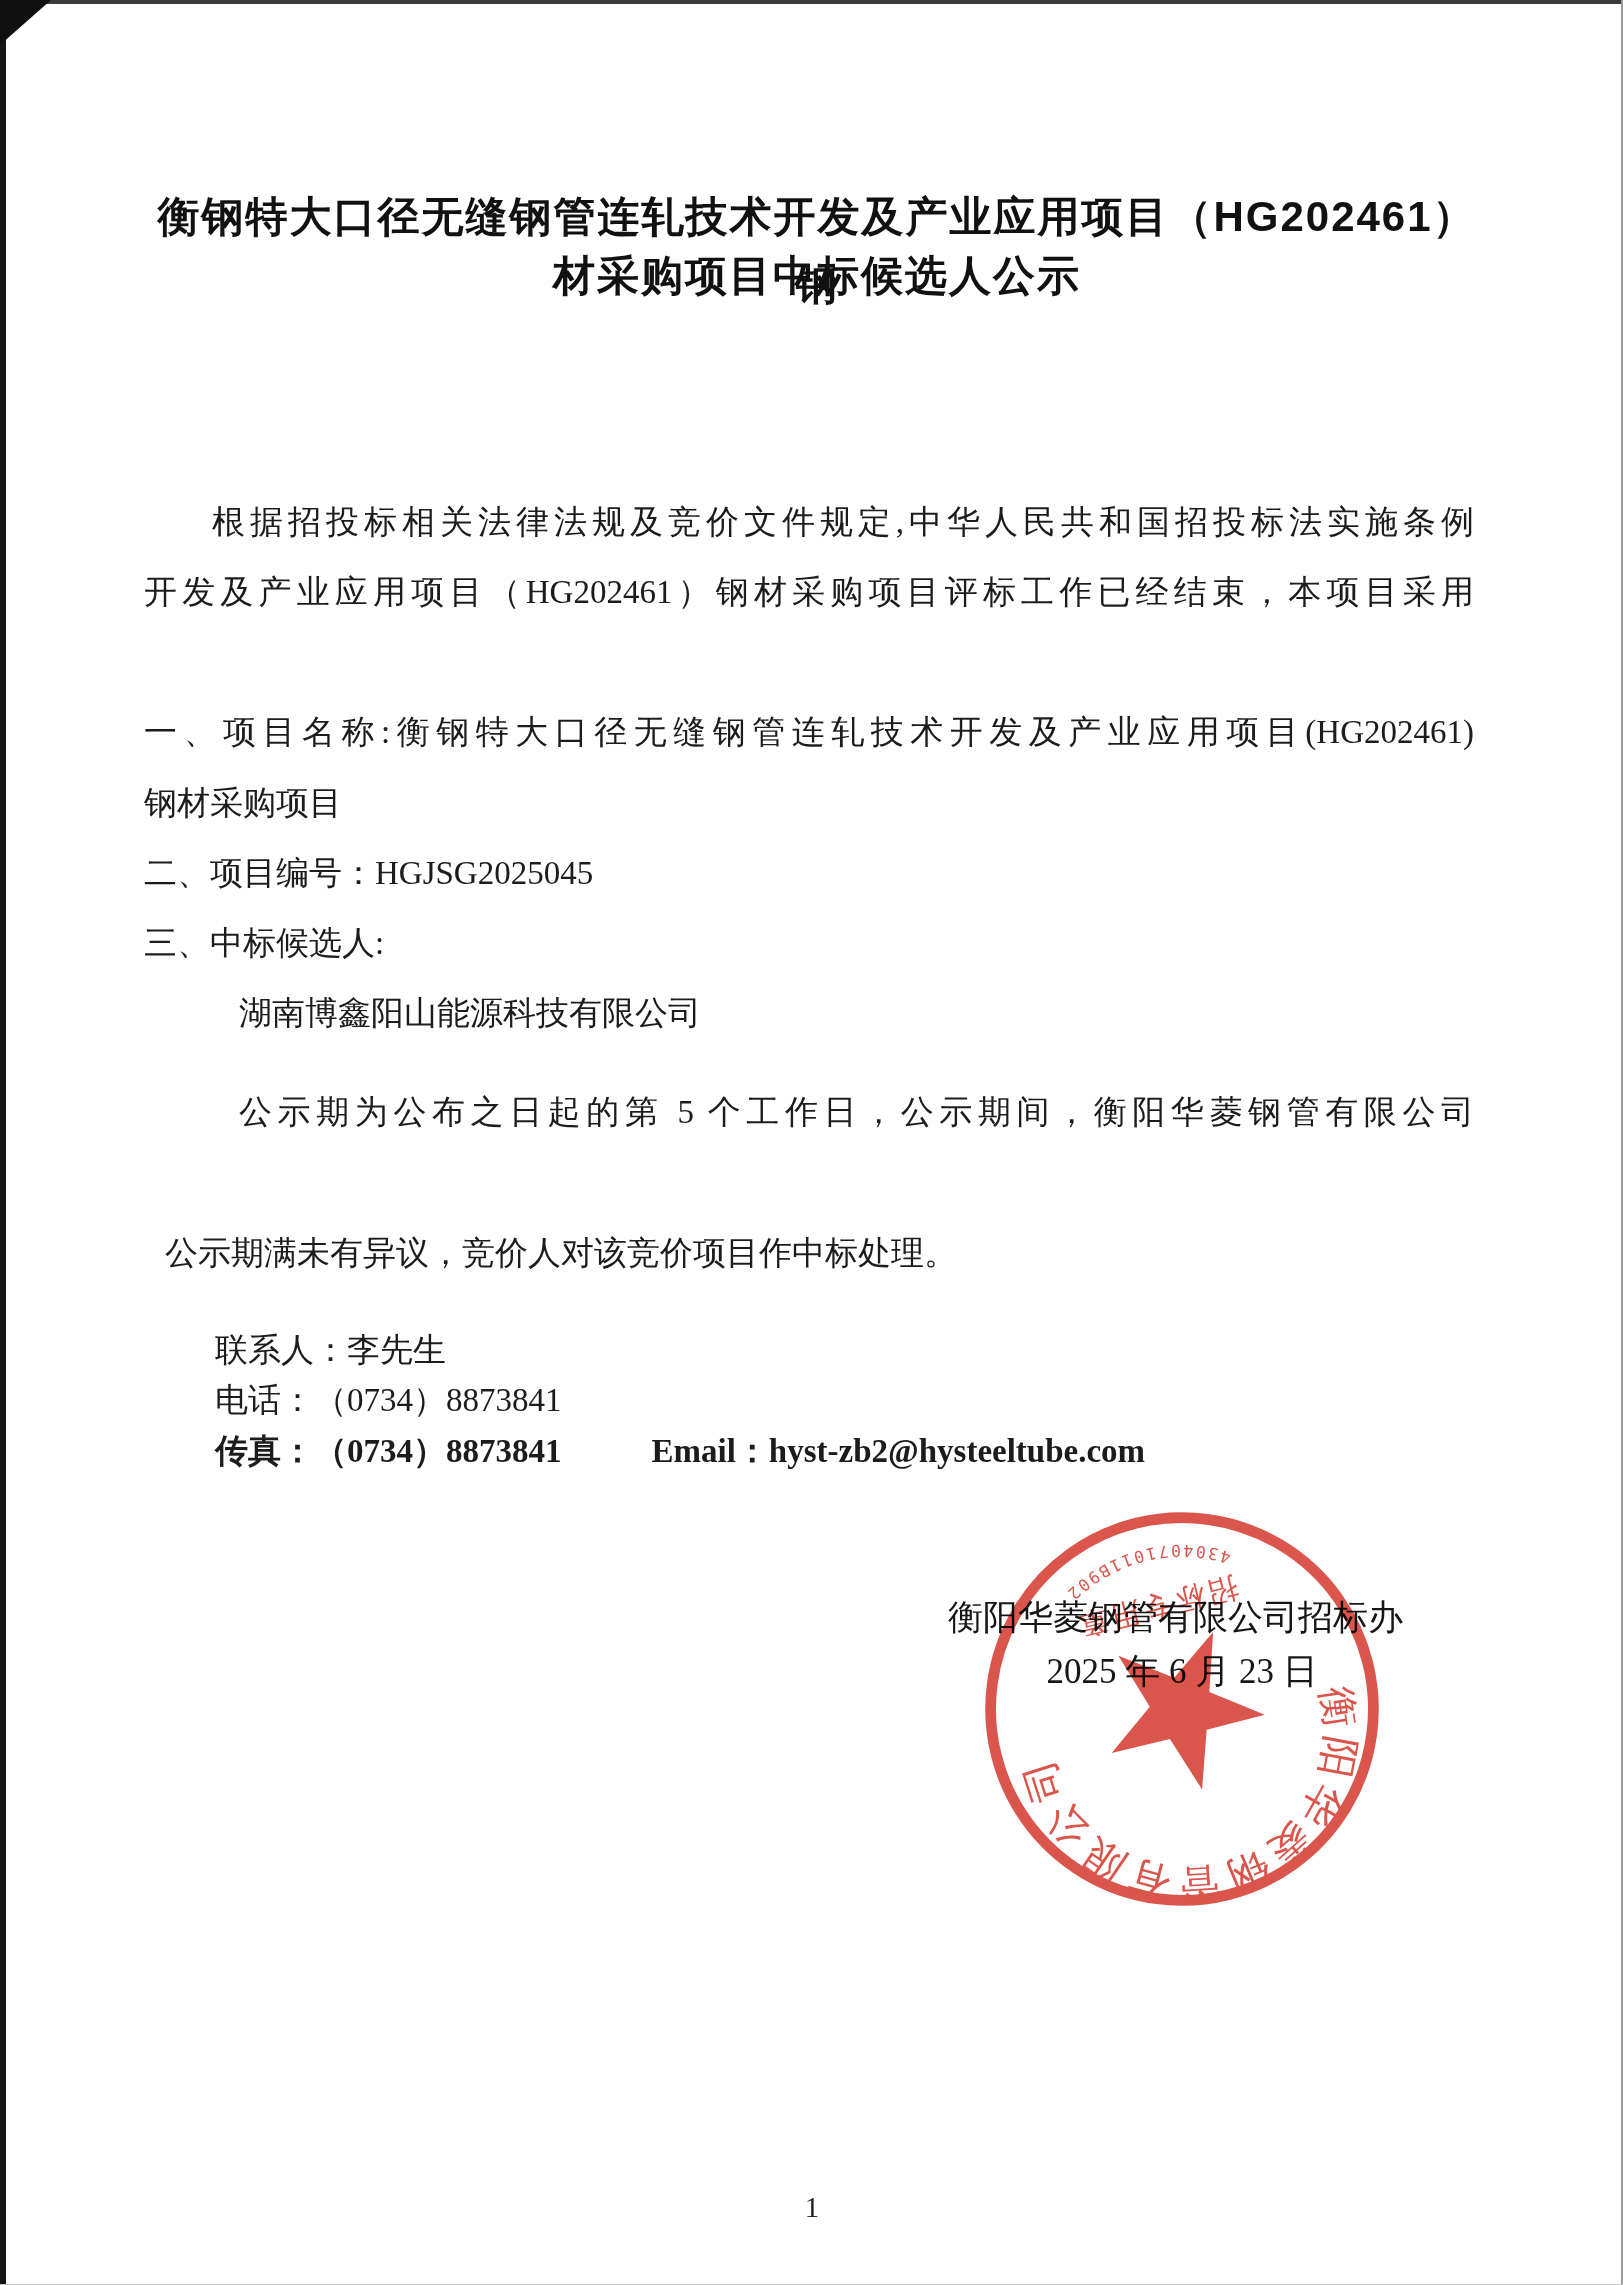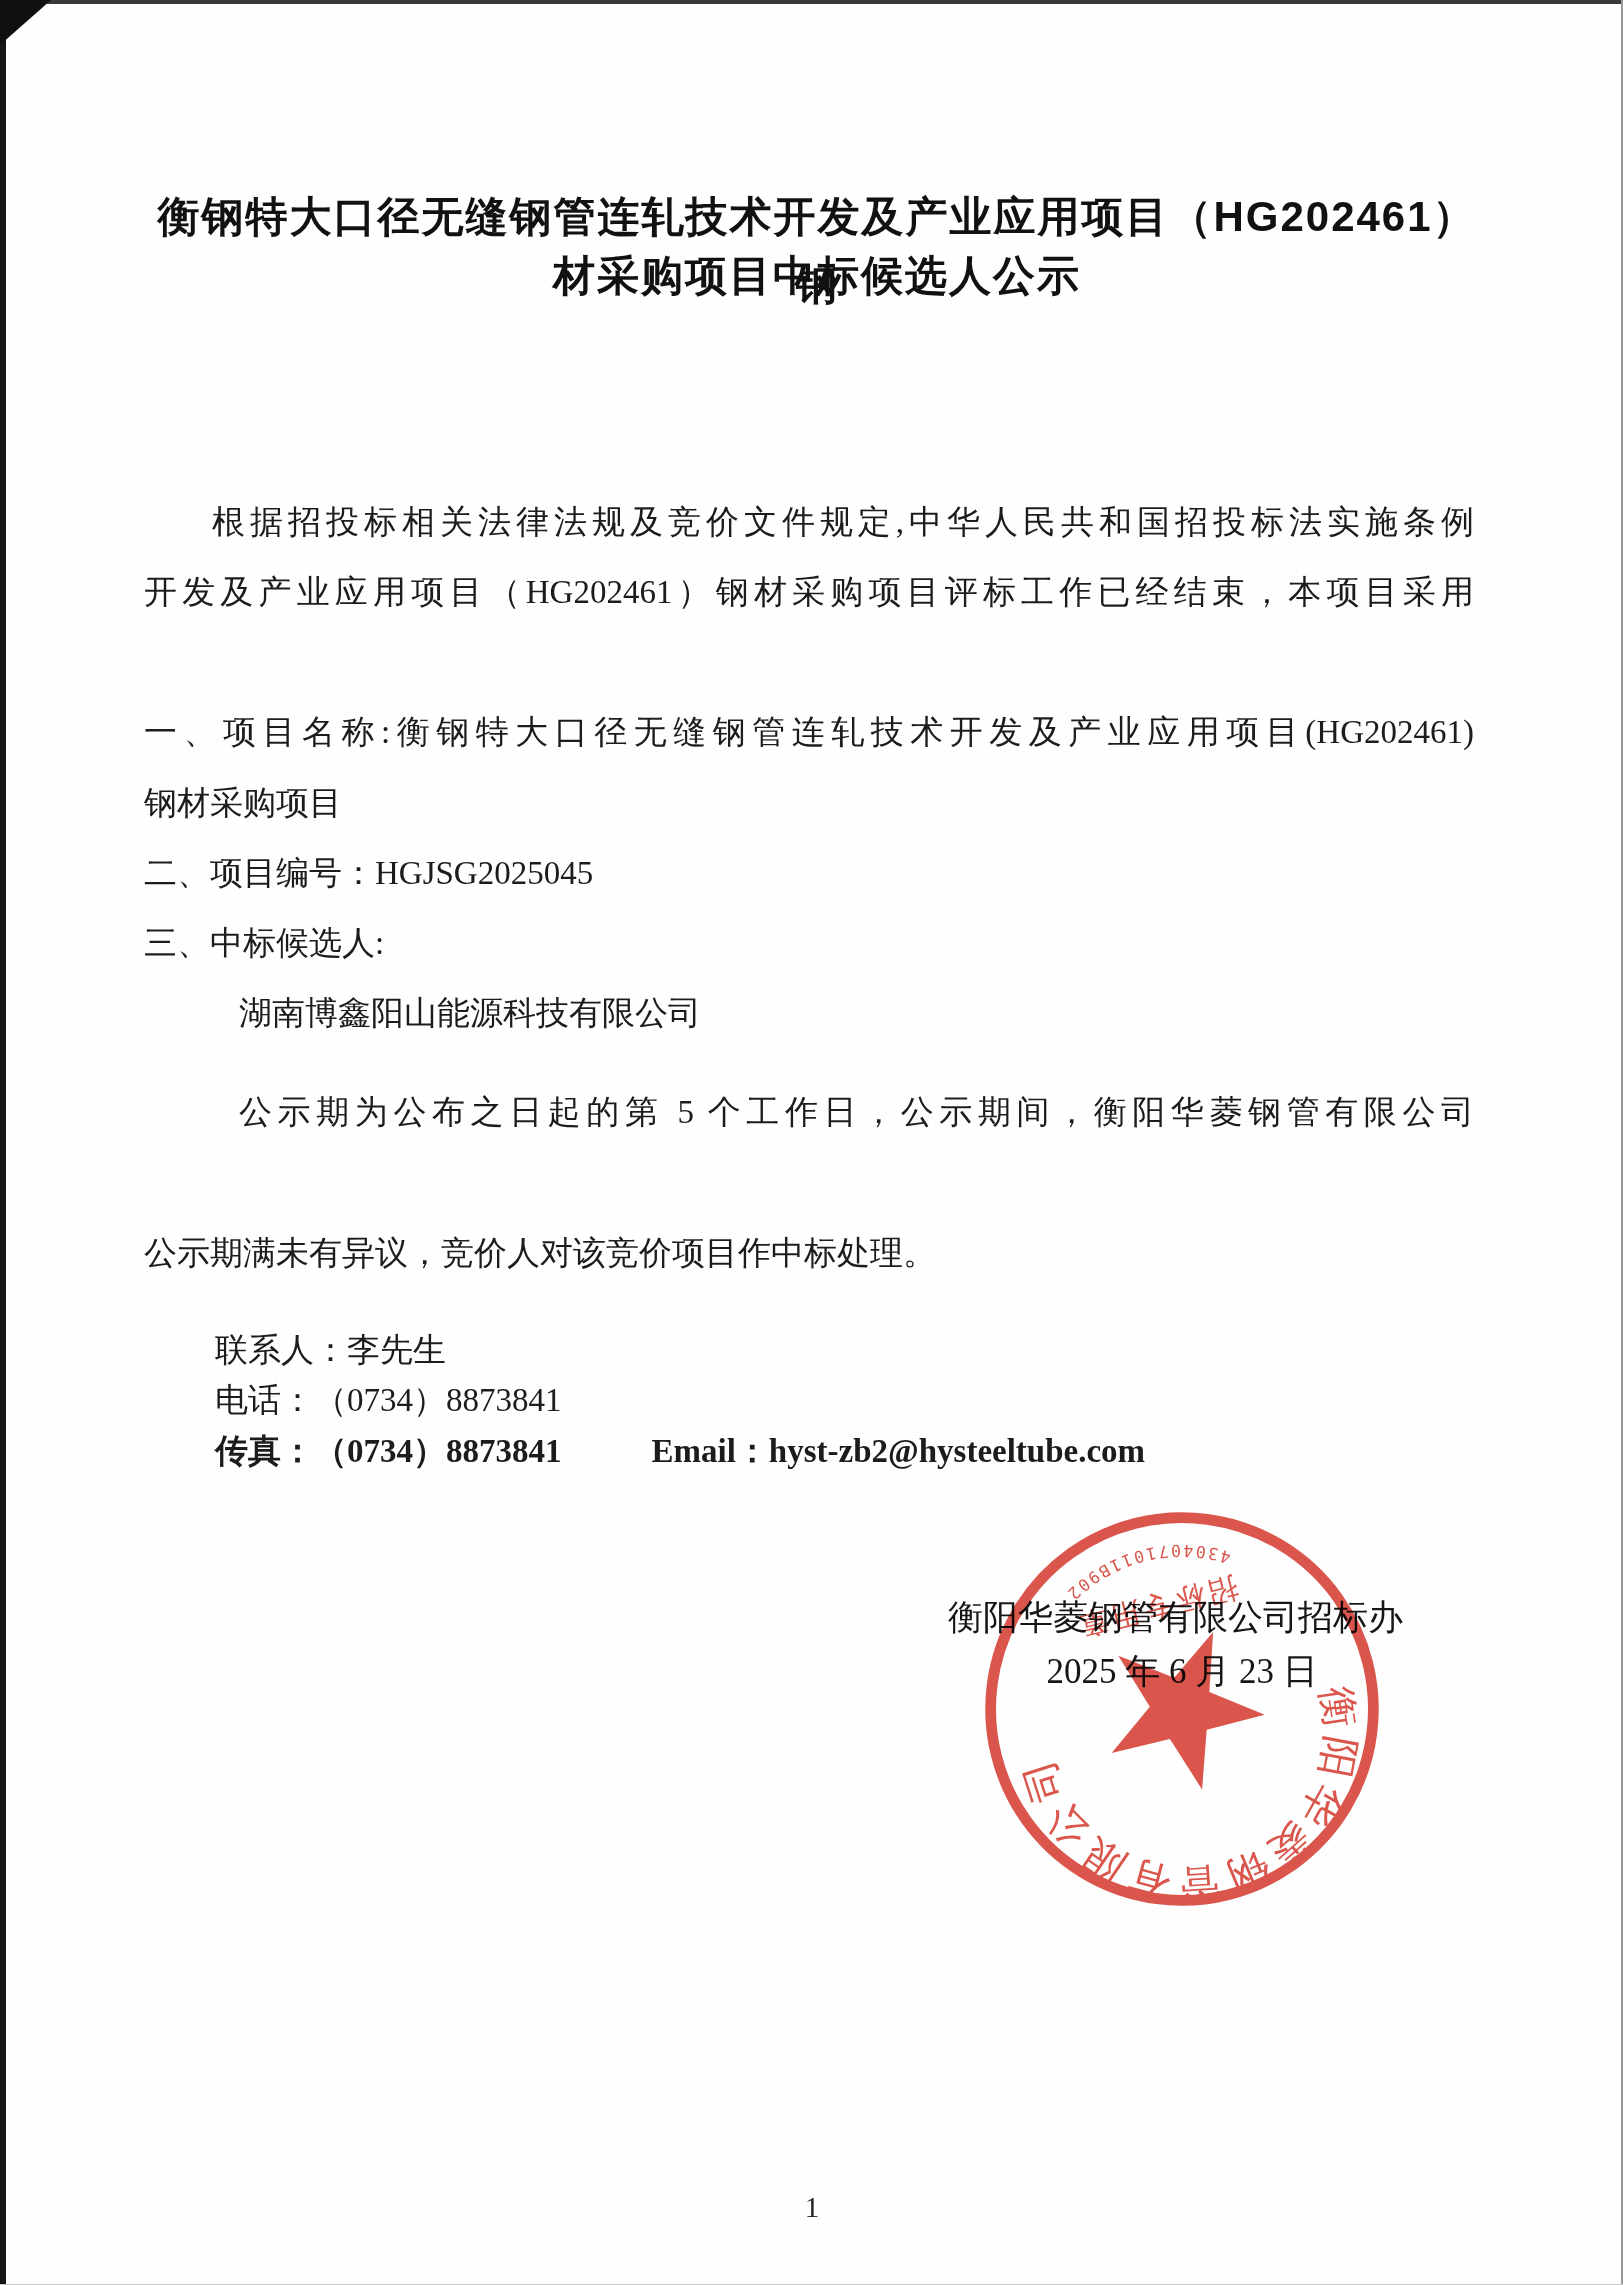--- a/index.html
+++ b/index.html
@@ -75,21 +75,21 @@
   <div class="line just" style="top:487px;text-indent:68px;">根据招投标相关法律法规及竞价文件规定,中华人民共和国招投标法实施条例</div>
   <div class="line just" style="top:557px;">开发及产业应用项目（HG202461）钢材采购项目评标工作已经结束，本项目采用</div>
 
   <div class="line just" style="top:697px;">一、项目名称:衡钢特大口径无缝钢管连轧技术开发及产业应用项目(HG202461)</div>
   <div class="line" style="top:768px;">钢材采购项目</div>
   <div class="line" style="top:838px;">二、项目编号：HGJSG2025045</div>
   <div class="line" style="top:908px;">三、中标候选人:</div>
   <div class="line" style="top:978px;padding-left:95px;">湖南博鑫阳山能源科技有限公司</div>
 
   <div class="line just" style="top:1077px;text-indent:95px;">公示期为公布之日起的第 5 个工作日，公示期间，衡阳华菱钢管有限公司</div>
-  <div class="line" style="top:1218px;">公示期满未有异议，竞价人对该竞价项目作中标处理。</div>
+  <div class="line" style="top:1218px;margin-left:21px;">公示期满未有异议，竞价人对该竞价项目作中标处理。</div>
 
   <div class="contact-line" style="top:1323px;">联系人：李先生</div>
   <div class="contact-line" style="top:1373px;">电话：（0734）8873841</div>
   <div class="contact-line" style="top:1424px;font-weight:bold;">
     <span>传真：（0734）8873841</span><span class="email">Email：hyst-zb2@hysteeltube.com</span>
   </div>
 
   <div class="sig-line" style="top:1588px;left:948px;">衡阳华菱钢管有限公司招标办</div>
   <div class="sig-line" style="top:1642px;left:948px;width:468px;text-align:center;">2025 年 6 月 23 日</div>
 

